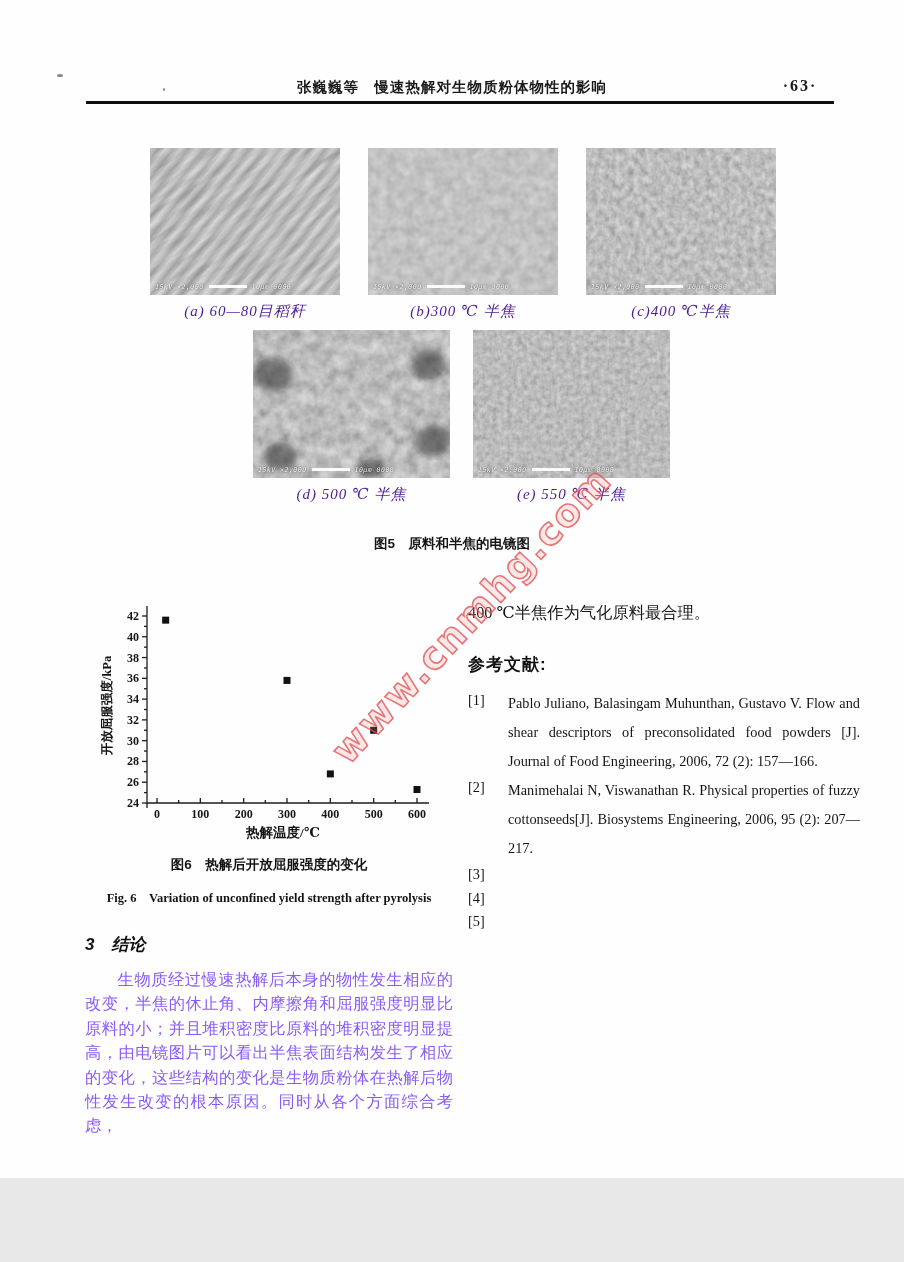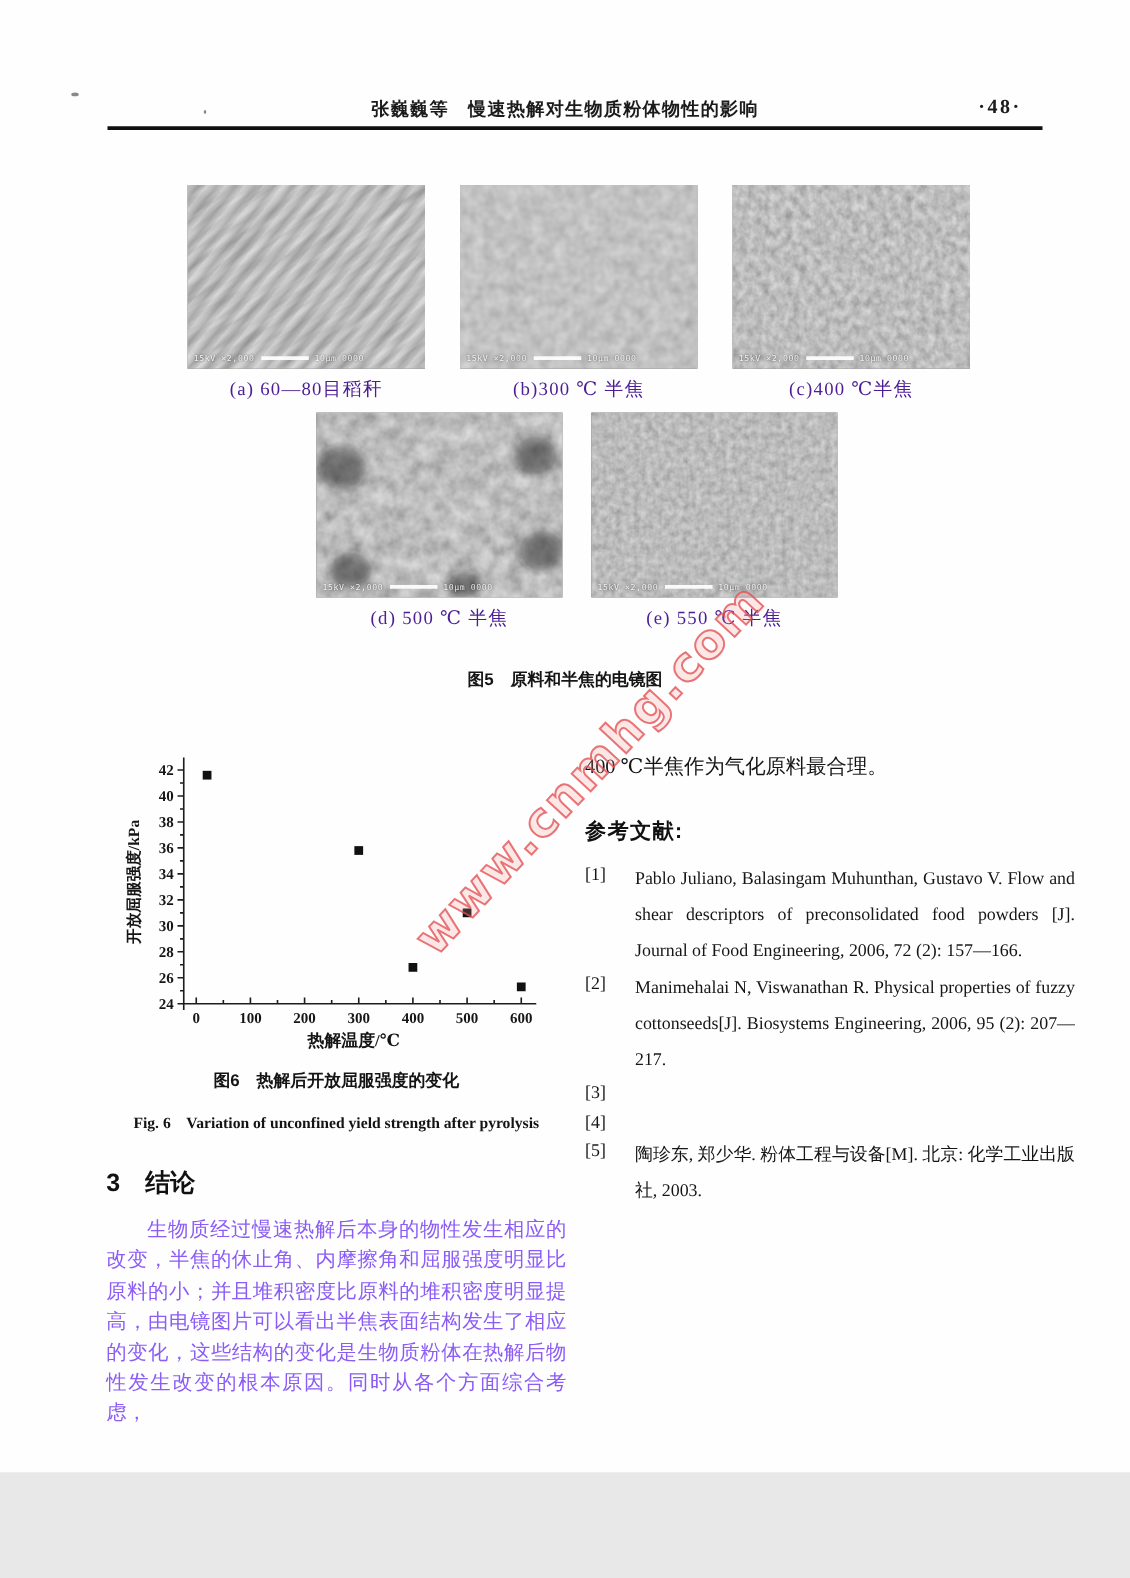--- a/index.html
+++ b/index.html
@@ -17,21 +17,21 @@
   .page-number{
     position:absolute;top:77px;left:760px;width:80px;text-align:center;
     font-size:16px;font-weight:600;color:#1b1b1b;letter-spacing:2px;
   }
   .header-rule{position:absolute;top:101px;left:86px;width:748px;height:2.5px;background:#101010;}
   .speck{position:absolute;background:rgba(40,40,40,.55);border-radius:50%;}
   
   .sem-row{position:absolute;display:flex;}
   .sem-row1{top:148px;left:150px;gap:28px;}
   .sem-row2{top:330px;left:253px;gap:23px;}
-  figure.sem{margin:0;}
+  figure.sem{margin:0;font-style:italic;}
   .sem-img{position:relative;background:#8f8f8f;overflow:hidden;}
   .sem-img svg{display:block;width:100%;height:100%;}
   .sem-streaks{position:absolute;inset:0;
     background:repeating-linear-gradient(128deg,
       rgba(255,255,255,.17) 0px, rgba(255,255,255,0) 3px,
       rgba(15,15,15,.16) 7px, rgba(255,255,255,0) 12px);}
   .sem-info{
     position:absolute;left:5px;right:5px;bottom:3px;height:11px;
     display:flex;align-items:center;gap:5px;
     font-family:"DejaVu Sans Mono",monospace;font-size:6.5px;letter-spacing:.5px;
@@ -66,21 +66,21 @@
   .col-left{position:absolute;left:85px;top:598px;width:368px;}
   .col-right{position:absolute;left:468px;top:598px;width:392px;}
   .chart-wrap{width:350px;height:248px;margin-left:12px;}
   .fig6-zh{
     margin-top:10px;text-align:center;white-space:pre-wrap;
     font-family:"Liberation Sans","DejaVu Sans",sans-serif;font-weight:700;font-size:13.5px;
   }
   .fig6-en{margin-top:16px;text-align:center;font-weight:600;font-size:12.5px;white-space:pre-wrap;}
   .sec-heading{
     margin:26px 0 0 0;font-family:"Liberation Sans","DejaVu Sans",sans-serif;
-    font-weight:700;font-size:20px;white-space:pre-wrap;color:#111;
+    font-weight:700;font-size:17px;white-space:pre-wrap;color:#111;font-style:italic;
   }
   .body-par{
     margin:12px 0 16px 0;font-size:16.3px;line-height:24.4px;text-align:justify;
     text-indent:2em;color:#8b5cf6;
   }
   .cont-par{margin:2px 0 0 0;font-size:16.3px;line-height:25px;color:#151515;}
   .ref-heading{
     margin:28px 0 0 0;font-family:"Liberation Sans","DejaVu Sans",sans-serif;
     font-weight:700;font-size:17px;letter-spacing:1px;color:#111;
   }
@@ -91,21 +91,21 @@
 </style>
 </head>
 <body>
 
 <div class="page">
 
   <div class="speck" style="left:57px;top:74px;width:6px;height:3px;"></div>
   <div class="speck" style="left:163px;top:88px;width:2px;height:3px;"></div>
 
   <div class="running-title">张巍巍等　慢速热解对生物质粉体物性的影响</div>
-  <div class="page-number">·48·</div>
+  <div class="page-number">·63·</div>
   <div class="header-rule"></div>
 
   <div class="sem-row sem-row1">
     <figure class="sem">
       <div class="sem-img" style="width:190px;height:147px;">
         <svg viewBox="0 0 200 150" preserveAspectRatio="none">
           <defs>
             <filter id="fa" x="-20%" y="-20%" width="140%" height="140%">
               <feTurbulence type="fractalNoise" baseFrequency="0.02 0.16" numOctaves="3" seed="7" stitchTiles="stitch"></feTurbulence>
               <feColorMatrix type="saturate" values="0"></feColorMatrix>
@@ -339,18 +339,17 @@
   <div class="ref">
     <span class="ref-label">[3]</span>
   </div>
 
   <div class="ref">
     <span class="ref-label">[4]</span>
   </div>
 
   <div class="ref">
     <span class="ref-label">[5]</span>
-    <span class="ref-text">陶珍东, 郑少华. 粉体工程与设备[M]. 北京: 化学工业出版社, 2003.</span>
   </div>
 </div>
   </div>
 
 </div>
 
 </body></html>

